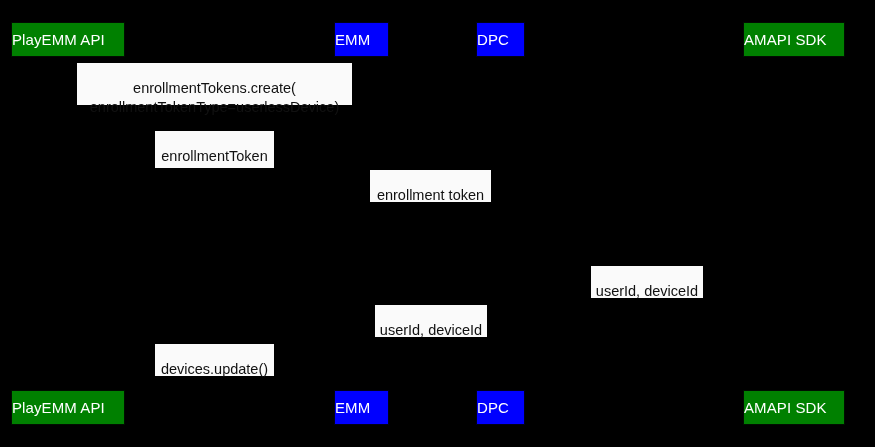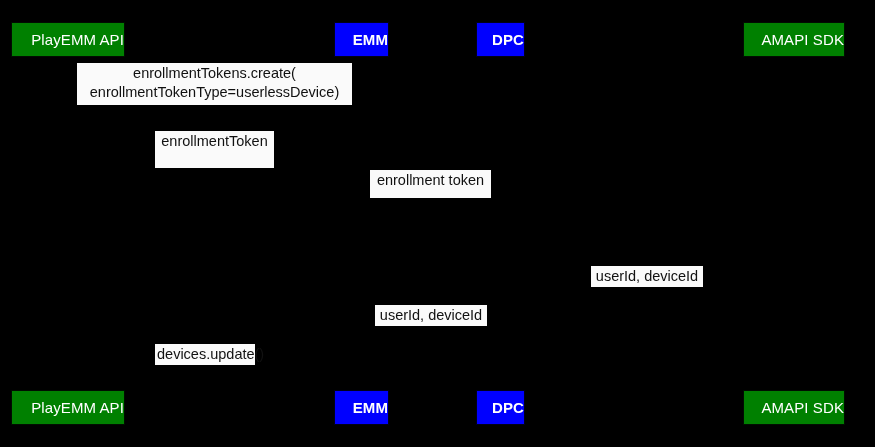--- a/index.html
+++ b/index.html
@@ -16,30 +16,30 @@
     width: 875px;
     height: 447px;
     background: #000000;
     overflow: hidden;
   }
   .actor-box {
     position: absolute;
     box-sizing: border-box;
     display: flex;
     align-items: center;
-    justify-content: flex-end;
+    justify-content: flex-start;
     color: #ffffff;
     font-size: 15px;
     line-height: 1;
     letter-spacing: 0.1px;
     white-space: nowrap;
     border: 1px solid rgba(0,0,0,0.9);
   }
   .actor-box.green { background: #008000; }
-  .actor-box.blue  { background: #0000ff; font-weight: bold; }
+  .actor-box.blue  { background: #0000ff; }
 
   .lifeline {
     position: absolute;
     width: 1px;
     background: #000000;
   }
 
   .msg-arrow {
     position: absolute;
     height: 1px;
@@ -64,21 +64,21 @@
   }
 
   .msg-label {
     position: absolute;
     box-sizing: border-box;
     background: #fafafa;
     color: #111111;
     font-size: 14.5px;
     line-height: 19px;
     text-align: center;
-    padding: 1px 2px;
+    padding: 16px 2px;
     white-space: pre-line;
     letter-spacing: 0px;
   }
 </style>
 </head>
 <body>
 
 <div id="diagram" style="background: rgb(0, 0, 0);">
     <div class="lifeline" style="left: 67.5px; top: 57px; height: 333px; background: rgb(0, 0, 0);"></div>
     <div class="lifeline" style="left: 361px; top: 57px; height: 333px; background: rgb(0, 0, 0);"></div>
@@ -114,14 +114,14 @@
     <div class="msg-arrow to-right" style="left: 68px; width: 293.5px; top: 159px; background: rgb(0, 0, 0);"></div>
     <div class="msg-label" style="left: 155px; top: 131px; width: 119px; height: 37px; background: rgb(250, 250, 250); color: rgb(17, 17, 17);">enrollmentToken</div>
     <div class="msg-arrow to-right" style="left: 361.5px; width: 139px; top: 198px; background: rgb(0, 0, 0);"></div>
     <div class="msg-label" style="left: 370px; top: 170px; width: 121px; height: 28px; background: rgb(250, 250, 250); color: rgb(17, 17, 17);">enrollment token</div>
     <div class="msg-arrow to-right" style="left: 500.5px; width: 293.5px; top: 248px; background: rgb(0, 0, 0);"></div>
     <div class="msg-arrow to-left" style="left: 500.5px; width: 293.5px; top: 294px; background: rgb(0, 0, 0);"></div>
     <div class="msg-label" style="left: 591px; top: 266px; width: 112px; height: 21px; background: rgb(250, 250, 250); color: rgb(17, 17, 17);">userId, deviceId</div>
     <div class="msg-arrow to-left" style="left: 361.5px; width: 139px; top: 333px; background: rgb(0, 0, 0);"></div>
     <div class="msg-label" style="left: 375px; top: 305px; width: 112px; height: 21px; background: rgb(250, 250, 250); color: rgb(17, 17, 17);">userId, deviceId</div>
     <div class="msg-arrow to-left" style="left: 68px; width: 293.5px; top: 372px; background: rgb(0, 0, 0);"></div>
-    <div class="msg-label" style="left: 155px; top: 344px; width: 100px; height: 21px; background: rgb(250, 250, 250); color: rgb(17, 17, 17);">devices.update()</div>
+    <div class="msg-label" style="left: 155px; top: 344px; width: 119px; height: 21px; background: rgb(250, 250, 250); color: rgb(17, 17, 17);">devices.update()</div>
   </div>
 
 </body></html>

